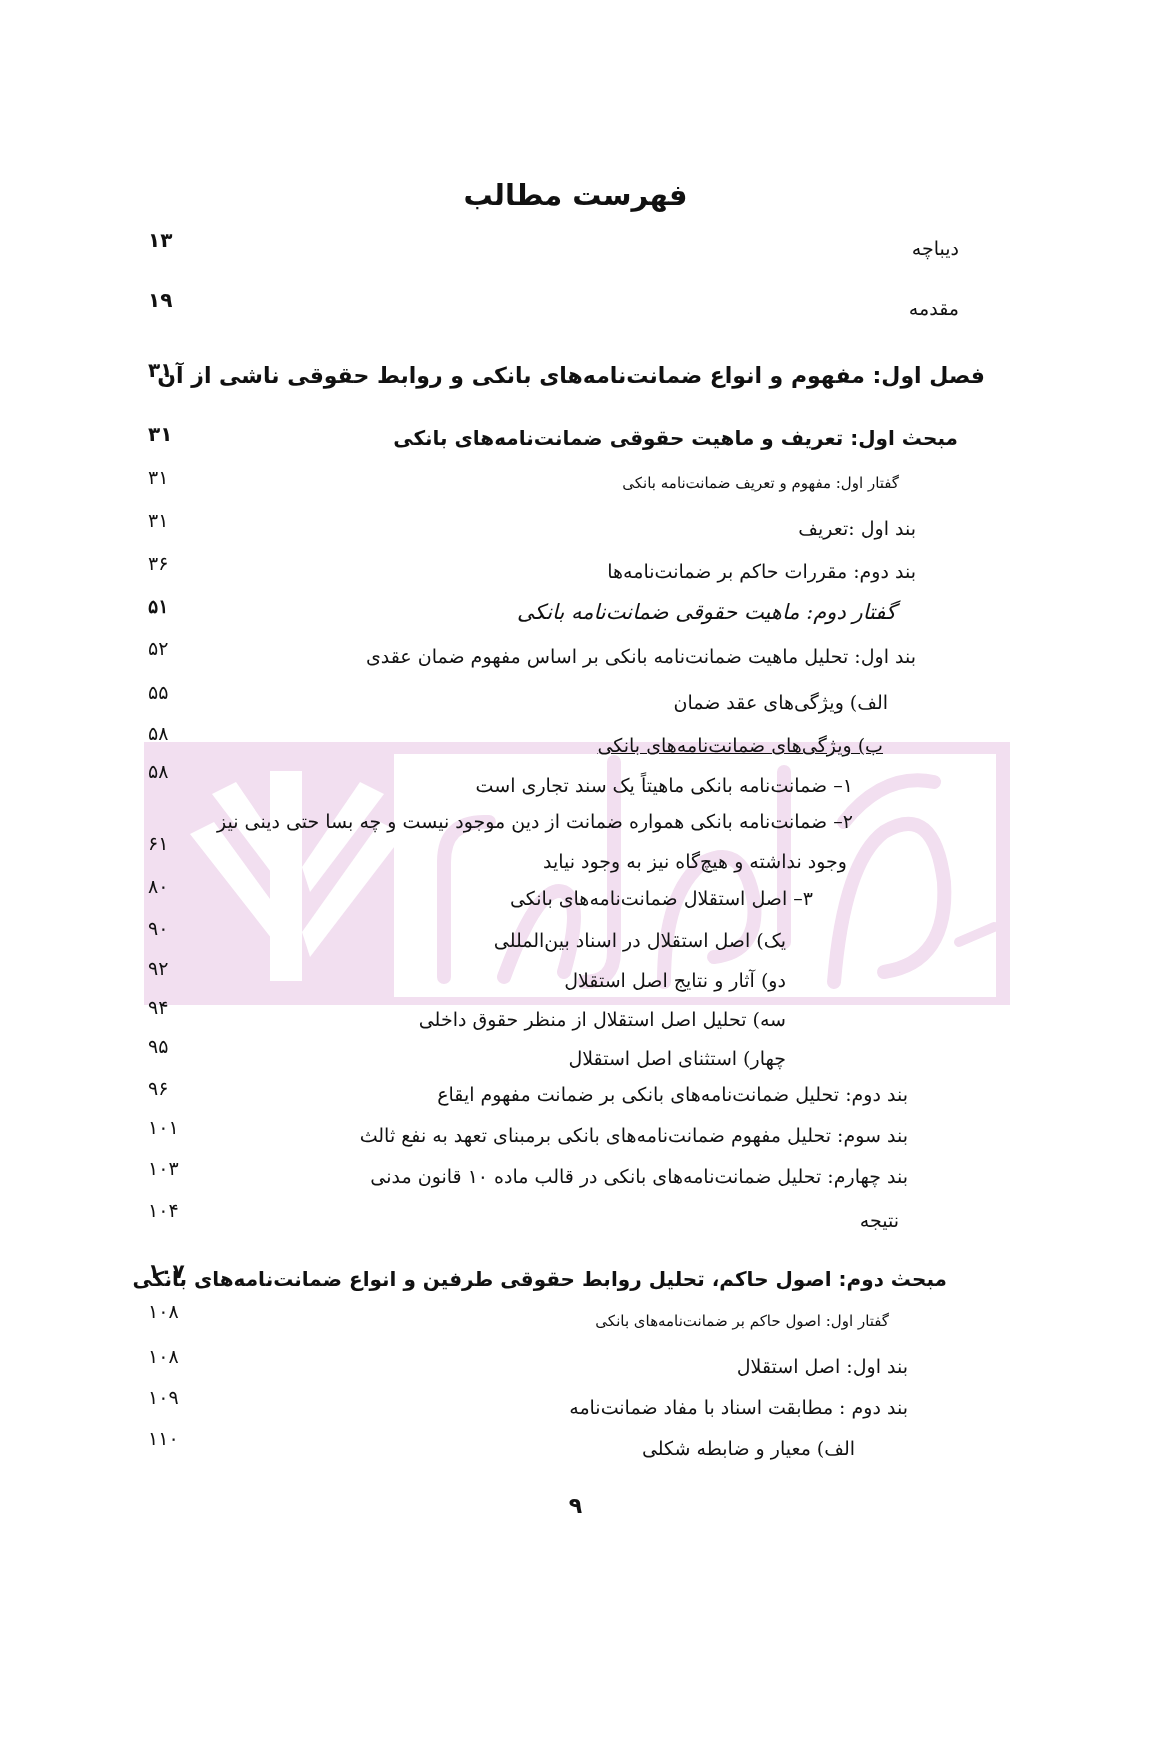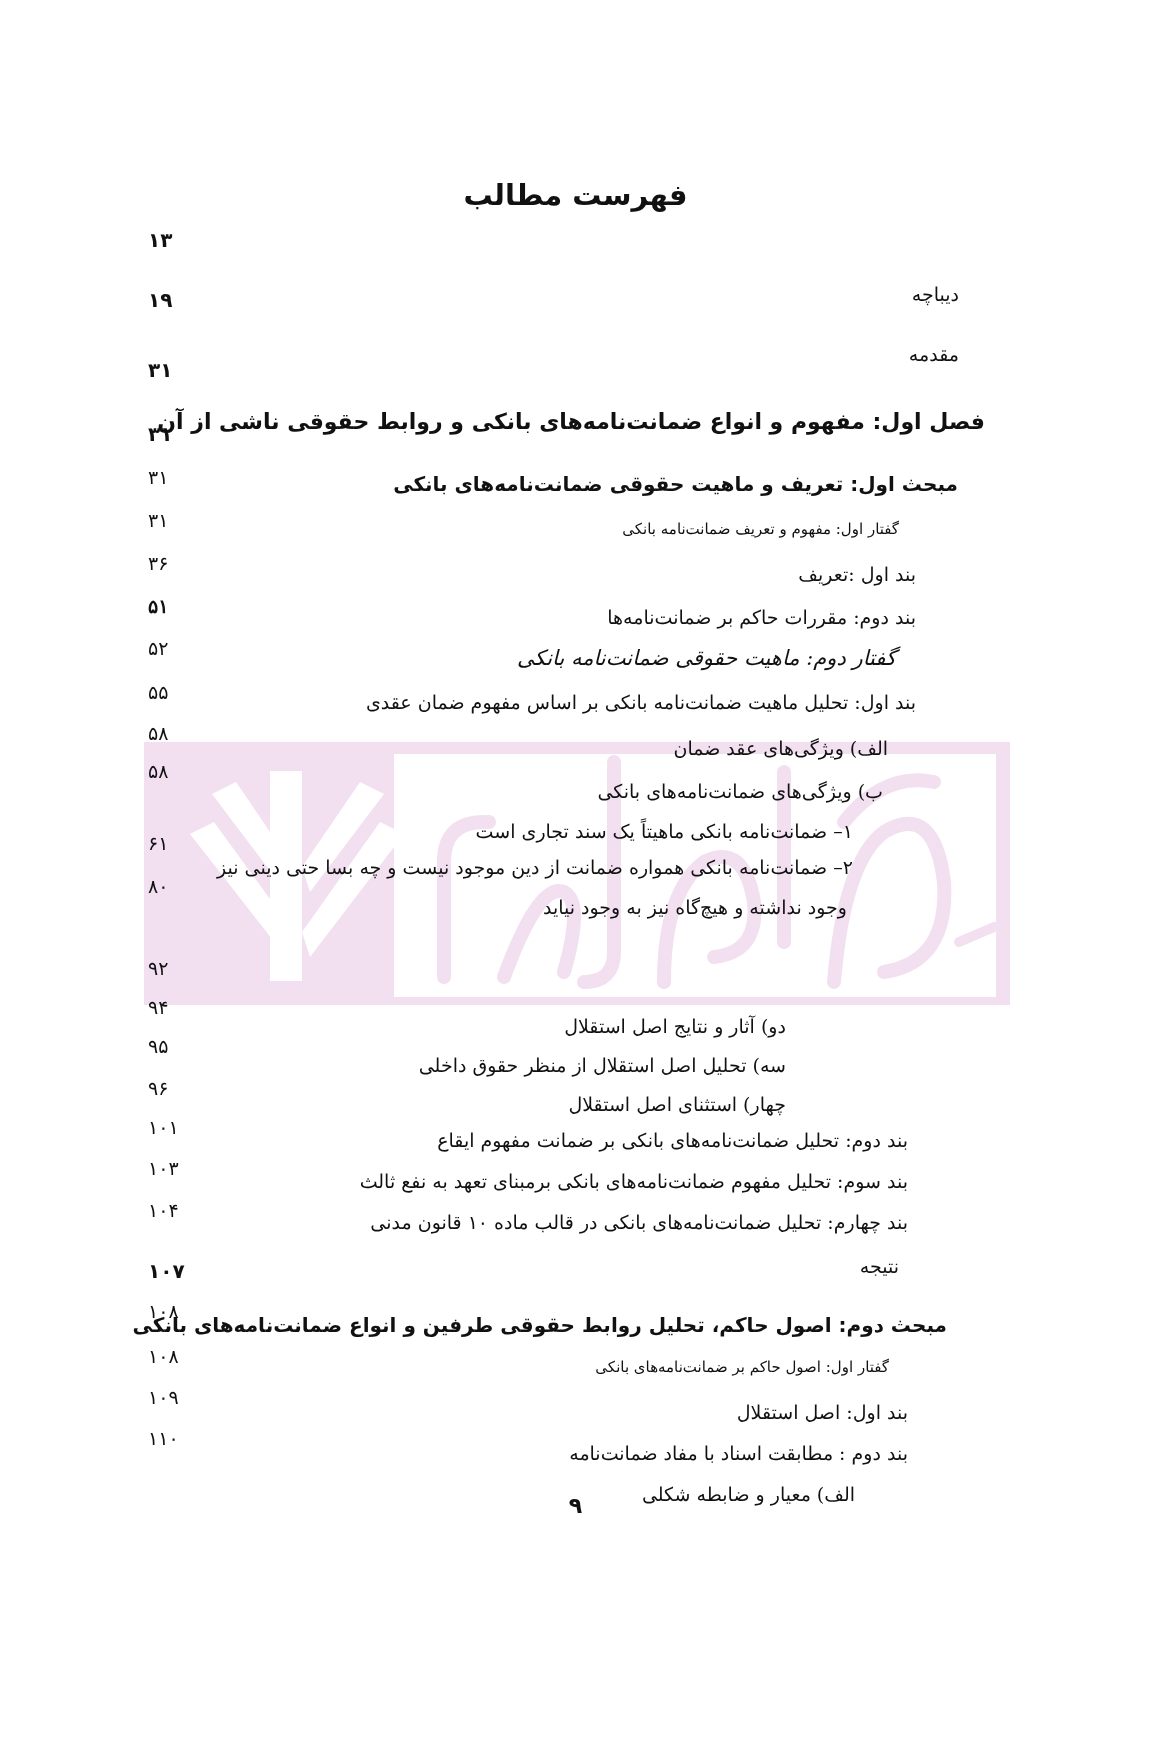--- a/index.html
+++ b/index.html
@@ -55,21 +55,20 @@
       height: 40px;
       z-index: 2;
     }
     .toc-text {
       position: absolute;
       direction: rtl;
       white-space: nowrap;
       font-size: 20px;
       line-height: 28px;
       text-align: left;
-      margin-top: 46px;
     }
     .toc-page {
       position: absolute;
       left: 148px;
       direction: rtl;
       font-size: 19px;
       line-height: 24px;
       white-space: nowrap;
     }
     .lvl-chapter { font-weight: bold; font-size: 22px; font-family: "DejaVu Sans", sans-serif; }
@@ -167,43 +166,48 @@
     <span class="toc-text lvl-clause" style="right:235px; top:2px;">بند اول: تحلیل ماهیت ضمانت‌نامه بانکی بر اساس مفهوم ضمان عقدی</span>
     <span class="toc-page" style="top:-4px;">۵۲</span>
   </div>
 
   <div class="toc-row" style="top:684px">
     <span class="toc-text lvl-clause" style="right:263px; top:4px;">الف) ویژگی‌های عقد ضمان</span>
     <span class="toc-page" style="top:-4px;">۵۵</span>
   </div>
 
   <div class="toc-row" style="top:725px">
-    <span class="toc-text lvl-clause" style="right:268px; top:6px;">ب) ویژگی‌های ضمانت‌نامه‌های بانکی</span>
+    <span class="toc-text lvl-clause" style="right:268px; top:6px;text-decoration:underline;">ب) ویژگی‌های ضمانت‌نامه‌های بانکی</span>
     <span class="toc-page" style="top:-4px;">۵۸</span>
   </div>
 
   <div class="toc-row" style="top:765px">
     <span class="toc-text lvl-clause" style="right:298px; top:6px;">۱– ضمانت‌نامه بانکی ماهیتاً یک سند تجاری است</span>
     <span class="toc-page" style="top:-6px;">۵۸</span>
   </div>
 
   <div class="toc-row" style="top:805px">
     <span class="toc-text lvl-clause" style="right:298px; top:2px;">۲– ضمانت‌نامه بانکی همواره ضمانت از دین موجود نیست و چه بسا حتی دینی نیز</span>
     <span class="toc-page" style="top:-6px;"></span>
   </div>
 
   <div class="toc-row" style="top:843px">
     <span class="toc-text lvl-clause" style="right:304px; top:4px;">وجود نداشته و هیچ‌گاه نیز به وجود نیاید</span>
     <span class="toc-page" style="top:-12px;">۶۱</span>
   </div>
 
   <div class="toc-row" style="top:880px">
+    <span class="toc-text lvl-clause" style="right:338px; top:4px;">۳– اصل استقلال ضمانت‌نامه‌های بانکی</span>
     <span class="toc-page" style="top:-6px;">۸۰</span>
   </div>
 
+  <div class="toc-row" style="top:922px">
+    <span class="toc-text lvl-clause" style="right:365px; top:4px;">یک) اصل استقلال در اسناد بین‌المللی</span>
+    <span class="toc-page" style="top:-6px;">۹۰</span>
+  </div>
 
   <div class="toc-row" style="top:962px">
     <span class="toc-text lvl-clause" style="right:365px; top:4px;">دو) آثار و نتایج اصل استقلال</span>
     <span class="toc-page" style="top:-6px;">۹۲</span>
   </div>
 
   <div class="toc-row" style="top:1001px">
     <span class="toc-text lvl-clause" style="right:365px; top:4px;">سه) تحلیل اصل استقلال از منظر حقوق داخلی</span>
     <span class="toc-page" style="top:-6px;">۹۴</span>
   </div>

